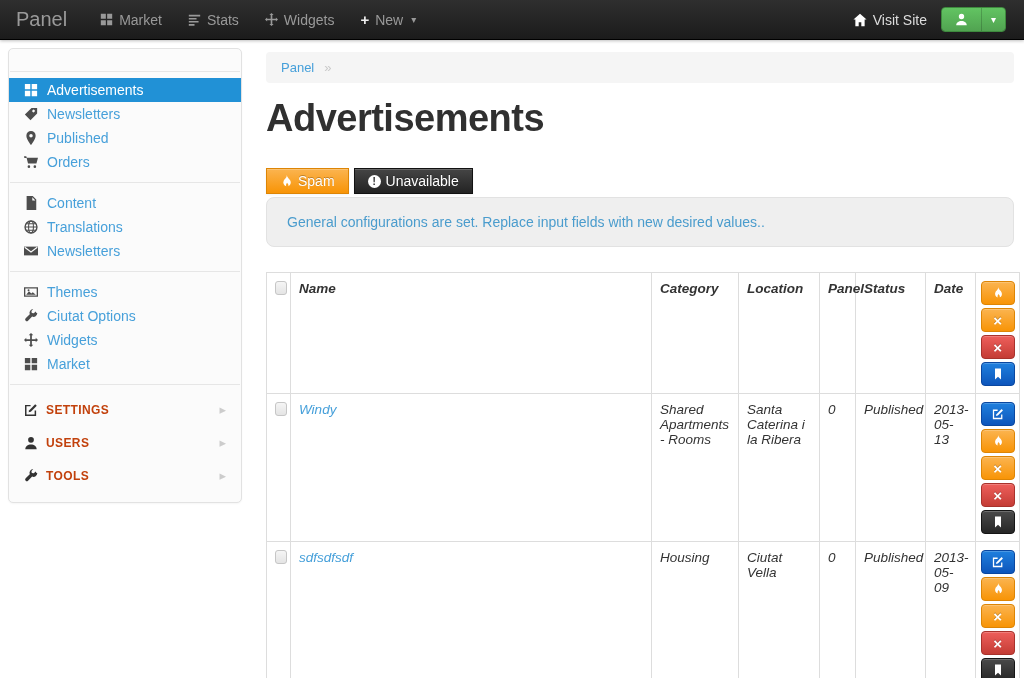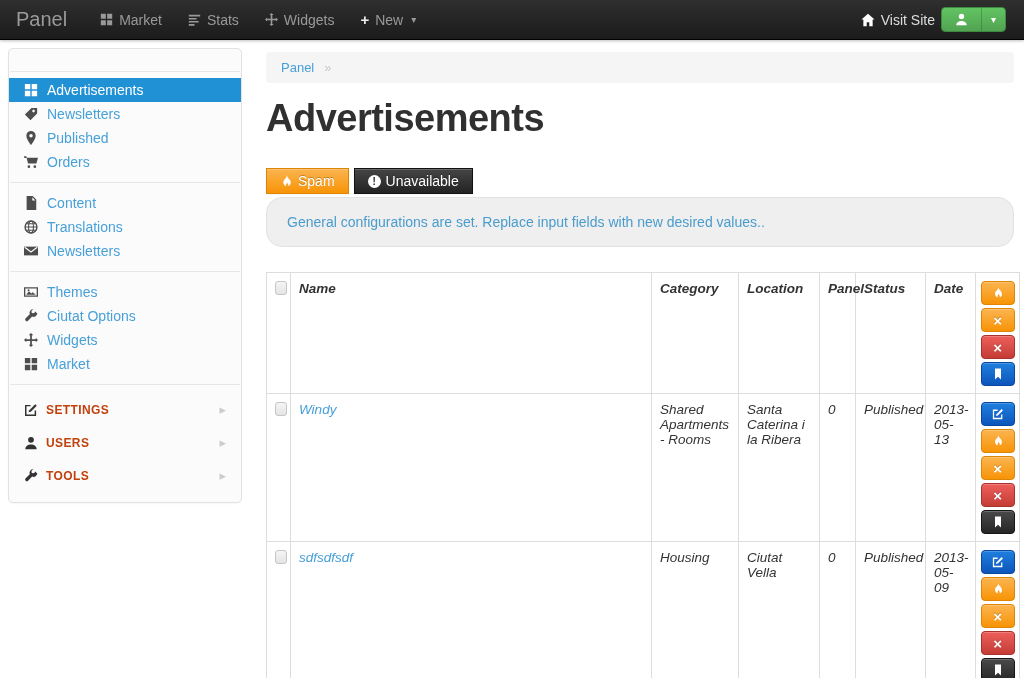--- a/index.html
+++ b/index.html
@@ -7,21 +7,21 @@
   .page { width:1024px; height:678px; overflow:hidden; position:relative; background:#fff; color:#333; font-size:13px; }
 
   
   .navbar { height:40px; background:linear-gradient(#2f2f2f,#1b1b1b); border-bottom:1px solid #000;
             display:flex; align-items:center; padding:0 18px 0 0; box-shadow:0 1px 3px rgba(0,0,0,.25); }
   .brand { color:#9a9a9a; font-size:20px; padding:0 20px 0 16px; cursor:pointer; }
   .nav-item { display:flex; align-items:center; gap:6px; color:#999; font-size:14px; height:40px; padding:0 13px; cursor:pointer; }
   .nav-item .ic { width:13px; height:13px; }
   .nav-plus { color:#eee; font-weight:bold; font-size:15px; line-height:1; }
   .nav-caret { font-size:10px; color:#999; margin-left:2px; }
-  .nav-right { margin-left:auto; display:flex; align-items:center; gap:6px; }
+  .nav-right { margin-left:auto; display:flex; align-items:center; gap:14px; }
   .visit-site { display:flex; align-items:center; gap:6px; color:#ddd; font-size:14px; cursor:pointer; }
   .visit-site .ic { width:14px; height:14px; color:#fff; }
   .user-split { display:flex; border-radius:4px; overflow:hidden; border:1px solid #3e8a3e;
                 box-shadow:inset 0 1px 0 rgba(255,255,255,.25); }
   .user-main { background:linear-gradient(#62c462,#51a351); padding:5px 13px; display:flex; align-items:center; cursor:pointer; }
   .user-main .ic { width:13px; height:13px; color:#fff; }
   .user-caret { background:linear-gradient(#62c462,#51a351); border-left:1px solid rgba(0,0,0,.18);
                 padding:5px 9px; color:#fff; font-size:10px; display:flex; align-items:center; cursor:pointer; }
 
   
@@ -50,21 +50,21 @@
   .btn-row { display:flex; gap:5px; margin-bottom:3px; position:relative; z-index:2; }
   .btn { display:inline-flex; align-items:center; gap:5px; padding:4px 13px; border-radius:0; color:#fff;
          font-size:14px; cursor:pointer; text-shadow:0 -1px 0 rgba(0,0,0,.25);
          box-shadow:inset 0 1px 0 rgba(255,255,255,.2), 0 1px 2px rgba(0,0,0,.05); }
   .btn .ic { width:13px; height:13px; color:#fff; }
   .btn-warning { background:linear-gradient(#fbb450,#f89406); border:1px solid #dd8505; }
   .btn-inverse { background:linear-gradient(#454545,#232323); border:1px solid #121212; }
   .excl-badge { width:13px; height:13px; background:#fff; color:#2a2a2a; border-radius:50%;
                 font-size:10px; font-weight:bold; display:flex; align-items:center; justify-content:center; text-shadow:none; }
 
-  .notice-well { background:#efefef; border:1px solid #e2e2e2; border-radius:16px;
+  .notice-well { background:#efefef; border:1px solid #e2e2e2; border-radius:8px;
                  padding:16px 20px; margin-bottom:25px; color:#4a9ccd; font-size:14px; }
 
   
   table.ads { border-collapse:collapse; width:748px; table-layout:fixed; background:#fff; }
   .ads th, .ads td { border:1px solid #ddd; vertical-align:top; text-align:left; padding:8px; font-size:13.5px;font-style:italic; }
   .ads th { font-weight:bold; color:#333; }
   .col-cb { width:24px; } .col-name { width:361px; } .col-cat { width:87px; } .col-loc { width:81px; }
   .col-hits { width:36px; } .col-status { width:70px; } .col-date { width:50px; } .col-act { width:44px; }
   .cell-actions { padding:8px 4px 4px !important; }
   .row-link { color:#47a0da; cursor:pointer; }

